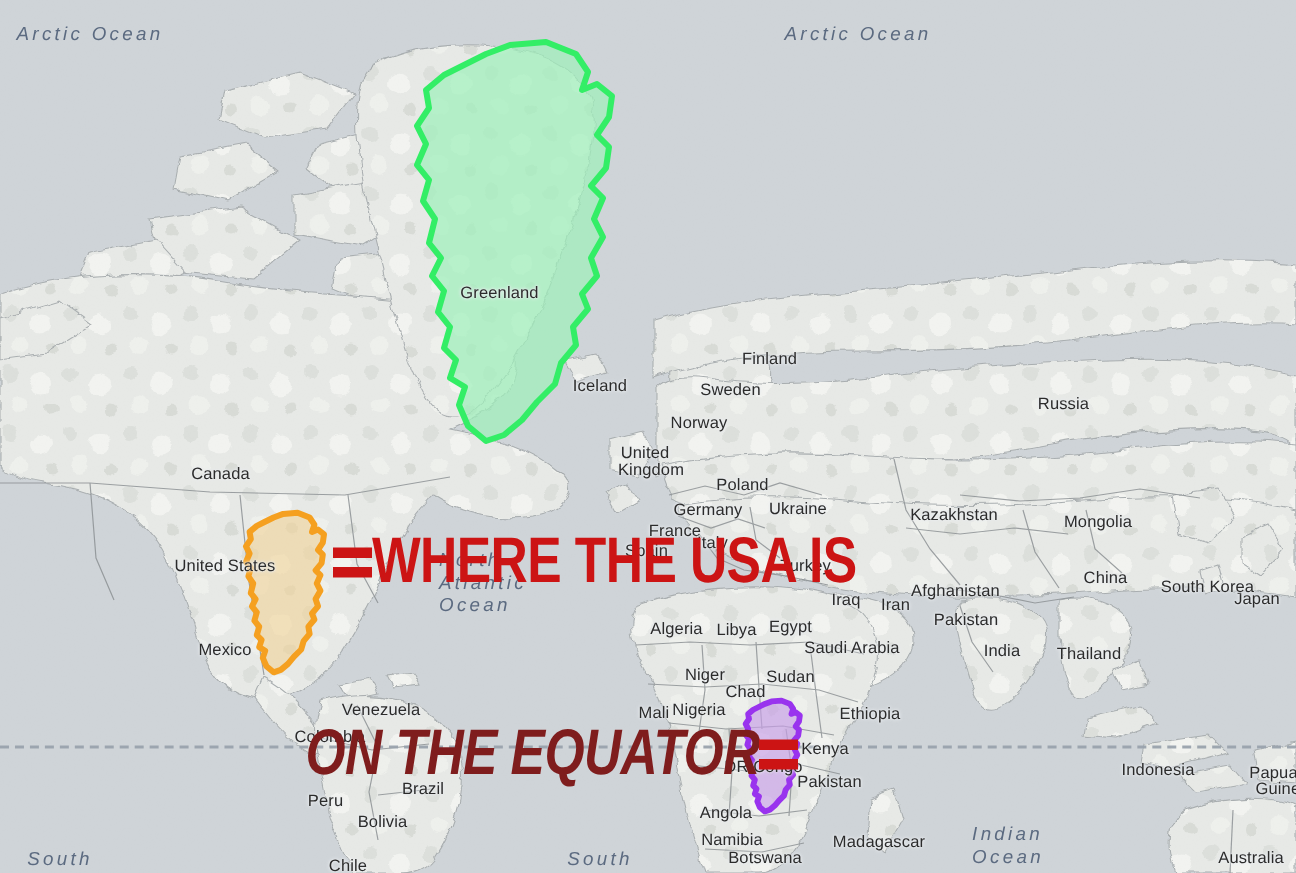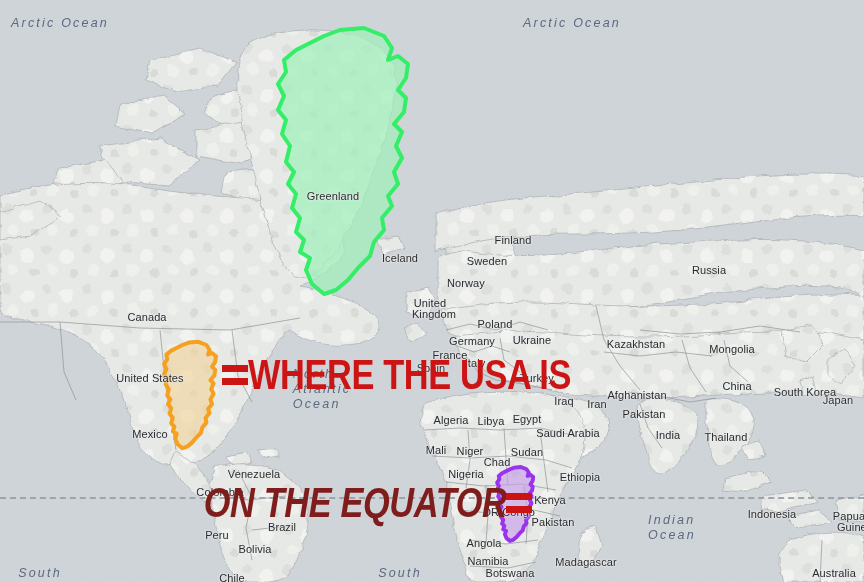--- a/index.html
+++ b/index.html
@@ -318,39 +318,39 @@
       <div class="lbl" style="left: 668px; top: 435px;">India</div>
       <div class="lbl" style="left: 726px; top: 437px;">Thailand</div>
       <div class="lbl" style="left: 772px; top: 514px;">Indonesia</div>
       <div class="lbl" style="left: 849px; top: 516px;">Papua</div>
       <div class="lbl" style="left: 855px; top: 527px;">Guinea</div>
       <div class="lbl" style="left: 834px; top: 573px;">Australia</div>
       <div class="lbl" style="left: 451px; top: 420px;">Algeria</div>
       <div class="lbl" style="left: 491px; top: 421px;">Libya</div>
       <div class="lbl" style="left: 527px; top: 419px;">Egypt</div>
       <div class="lbl" style="left: 568px; top: 433px;">Saudi Arabia</div>
-      <div class="lbl" style="left: 436px; top: 450px;">Mali</div>
+      <div class="lbl" style="left: 436px; top: 476px;">Mali</div>
       <div class="lbl" style="left: 470px; top: 451px;">Niger</div>
       <div class="lbl" style="left: 527px; top: 452px;">Sudan</div>
       <div class="lbl" style="left: 497px; top: 462px;">Chad</div>
       <div class="lbl" style="left: 466px; top: 474px;">Nigeria</div>
       <div class="lbl" style="left: 544px; top: 477px; margin-left: 36px;">Ethiopia</div>
       <div class="lbl" style="left: 509px; top: 512px;">DR Congo</div>
       <div class="lbl" style="left: 550px; top: 500px;">Kenya</div>
       <div class="lbl" style="left: 553px; top: 522px;">Pakistan</div>
       <div class="lbl" style="left: 484px; top: 543px;">Angola</div>
       <div class="lbl" style="left: 488px; top: 561px;">Namibia</div>
       <div class="lbl" style="left: 510px; top: 573px;">Botswana</div>
       <div class="lbl" style="left: 586px; top: 562px;">Madagascar</div>
       <div class="lbl ocean" style="left: 60px; top: 23px;">Arctic Ocean</div>
       <div class="lbl ocean" style="left: 572px; top: 23px;">Arctic Ocean</div>
       <div class="lbl ocean two" style="left: 322px; top: 389px;">North
 Atlantic
 Ocean</div>
-      <div class="lbl ocean two" style="left: 672px; top: 528px;">Indian
+      <div class="lbl ocean two" style="left: 672px; top: 564px;">Indian
 Ocean</div>
       <div class="lbl ocean" style="left: 40px; top: 573px;">South</div>
       <div class="lbl ocean" style="left: 400px; top: 573px;">South</div>
     </div>
 
 
   <div class="anno" id="anno-1" style="left: 222px; top: 353px; color: rgb(204, 20, 20);">
     <span class="eq-sign"></span>
     <span class="txt">WHERE THE USA IS</span>
   </div>

